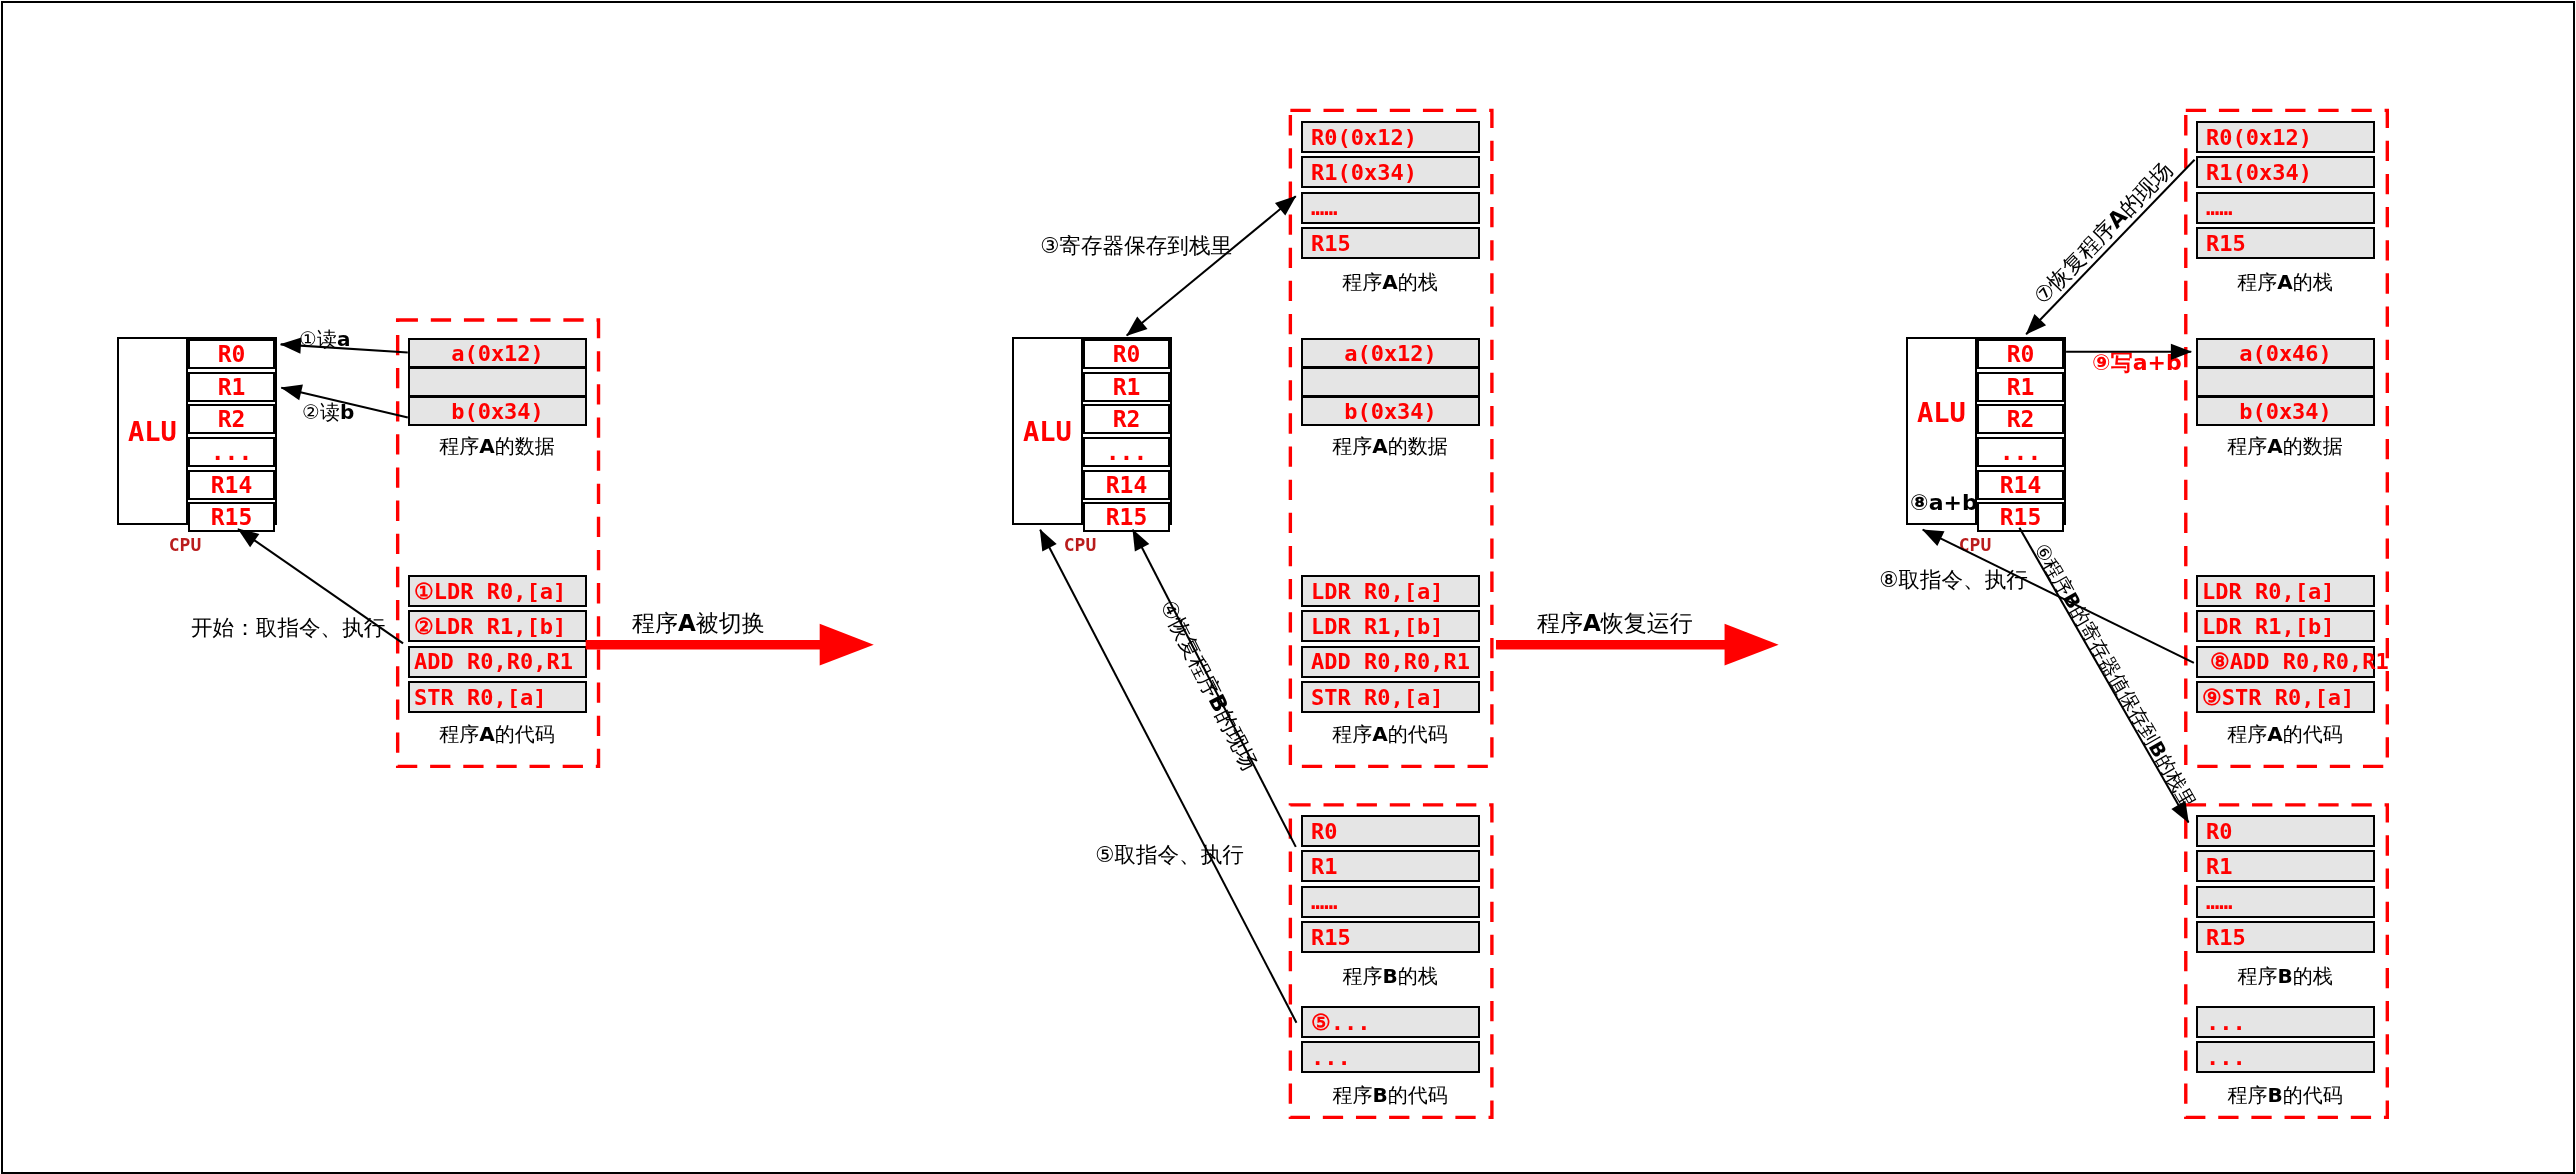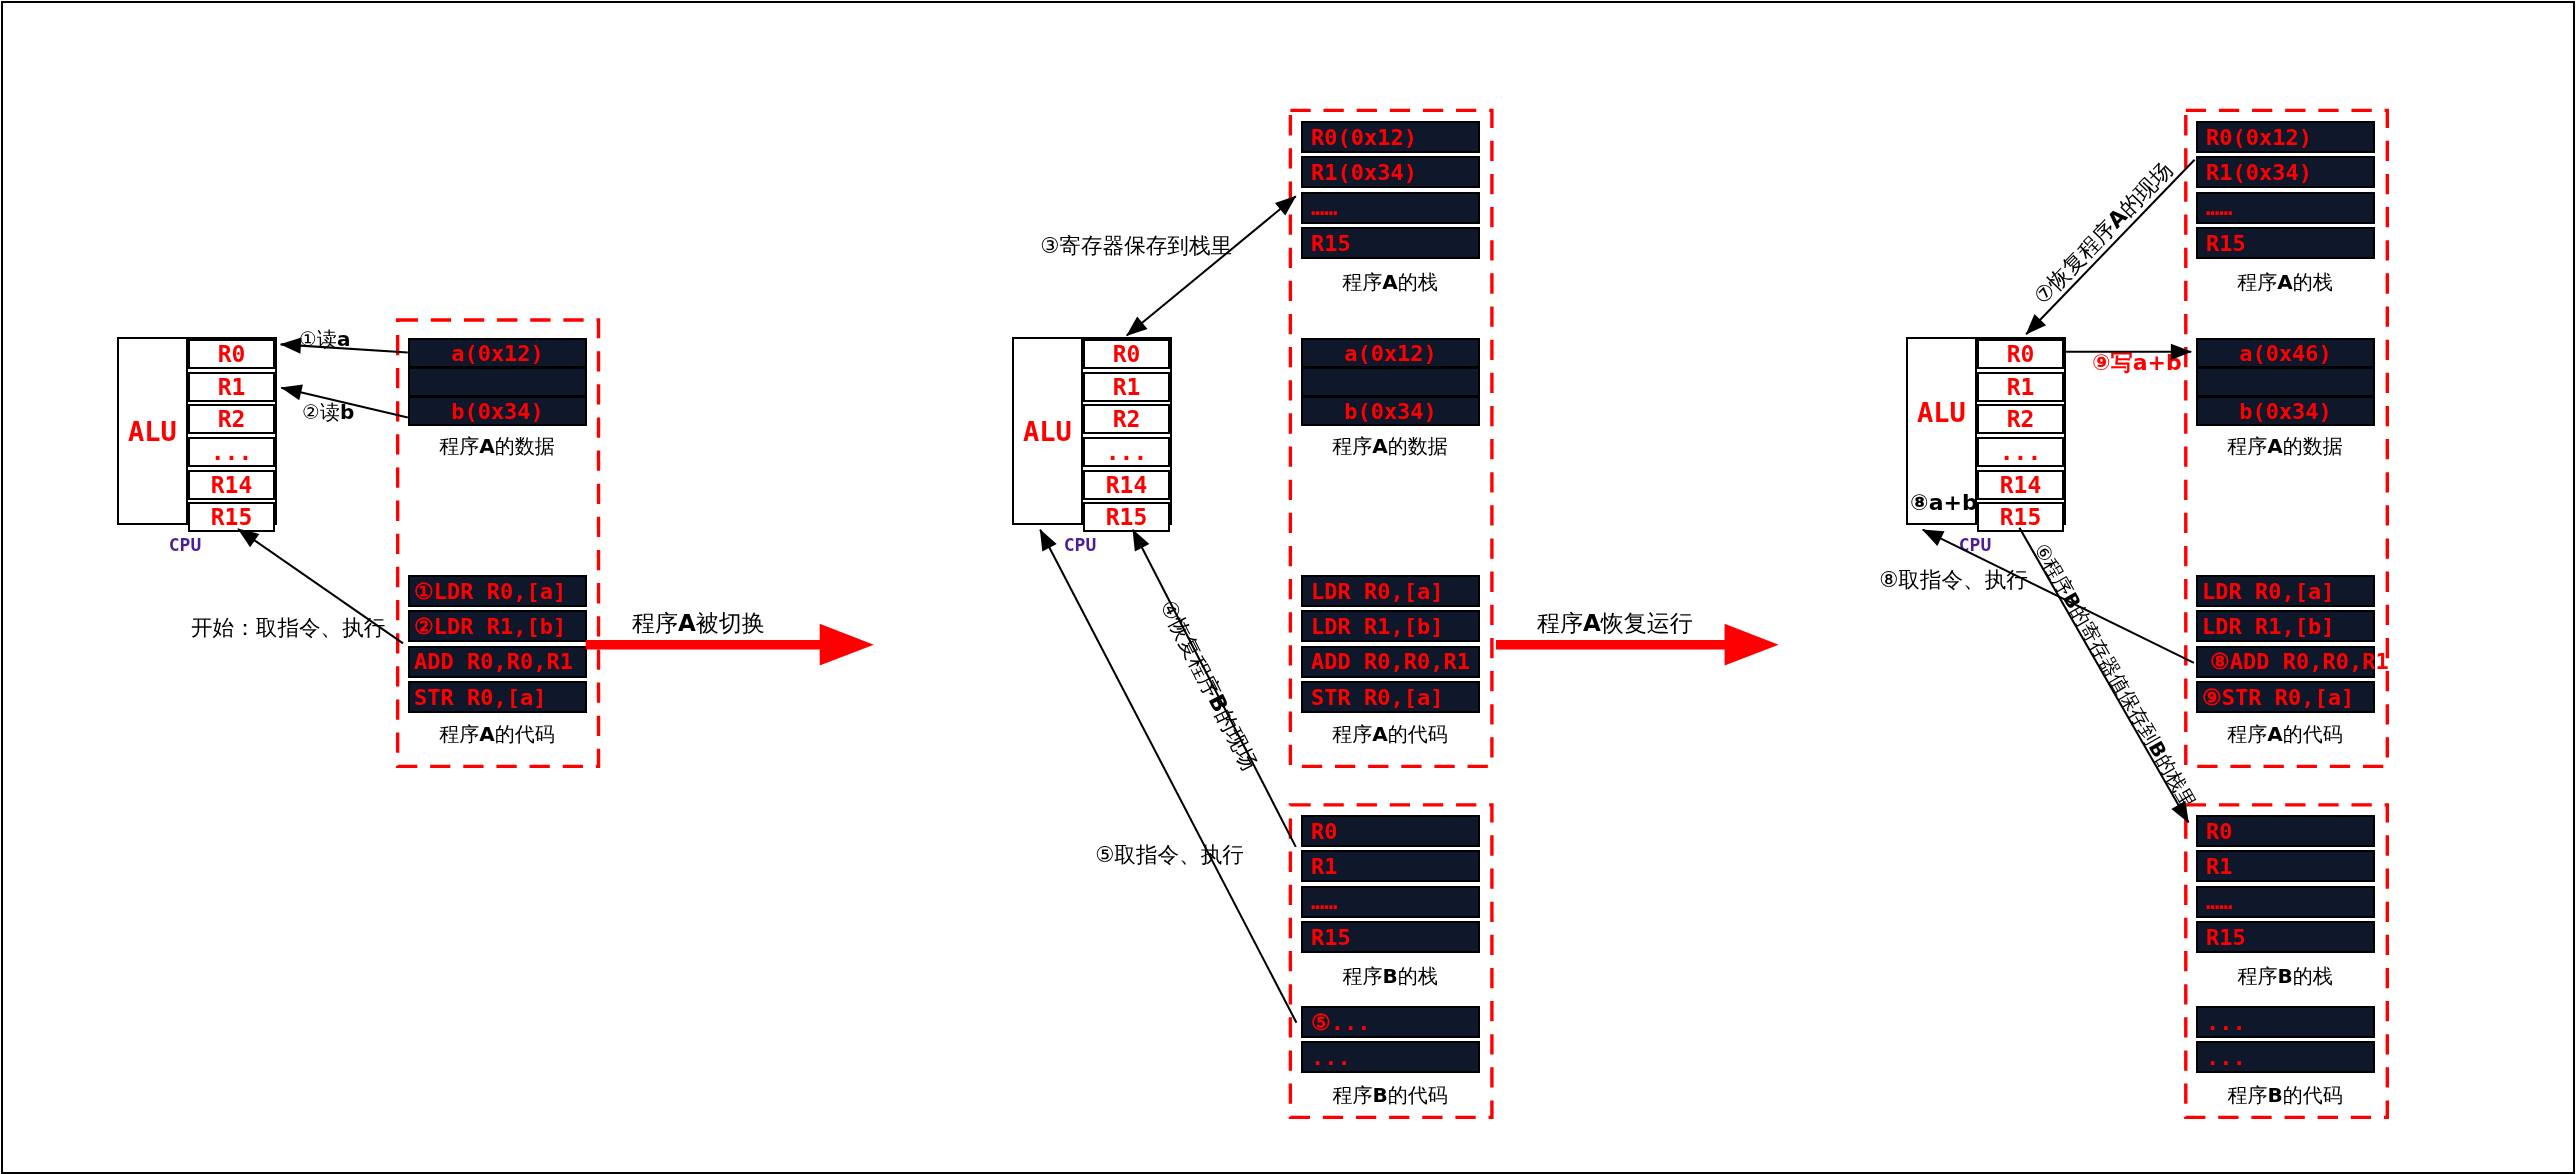--- a/index.html
+++ b/index.html
@@ -7,25 +7,25 @@
           font-family:"DejaVu Sans",sans-serif;}
   .frame{position:absolute;inset:1.4px;border:2.7px solid #000;}
 
   
   .cpu{position:absolute;top:337px;width:160px;height:188px;border:2px solid #000;background:#fff;box-sizing:border-box;}
   .alucol{position:absolute;left:0;top:0;bottom:0;width:67px;border-right:2px solid #000;display:flex;align-items:center;justify-content:center;}
   .alutxt{color:#f00;font:bold 27px "DejaVu Sans Mono",monospace;}
   .regs{position:absolute;left:69px;right:0;top:0;bottom:0;display:flex;flex-direction:column;gap:2.7px;}
   .rcell{flex:1;border:2px solid #000;box-sizing:border-box;display:flex;align-items:center;justify-content:center;
          color:#f00;font:bold 23px "DejaVu Sans Mono",monospace;background:#fff;}
-  .cpuname{position:absolute;color:#4c1d95;font:bold 18px "DejaVu Sans Mono",monospace;transform:translateX(-50%);white-space:nowrap;}
+  .cpuname{position:absolute;color:#b91c1c;font:bold 18px "DejaVu Sans Mono",monospace;transform:translateX(-50%);white-space:nowrap;}
 
   
   .tbl{position:absolute;width:179px;display:flex;flex-direction:column;gap:3.4px;}
-  .cell{box-sizing:border-box;border:2px solid #000;background:#0f172a;color:#f00;
+  .cell{box-sizing:border-box;border:2px solid #000;background:#e5e5e5;color:#f00;
         font:bold 22px "DejaVu Sans Mono",monospace;display:flex;align-items:center;
         padding-left:8px;white-space:pre;height:32px;}
   .data{gap:1px;justify-content:flex-end;}
   .data .cell{height:30px;justify-content:center;padding-left:0;}
   .data .cell + .cell{margin-top:-2px;}
 
   .cap{position:absolute;color:#000;font-size:20px;transform:translateX(-50%);white-space:nowrap;text-align:right;}
   .lab{position:absolute;color:#000;font-size:21.6px;white-space:nowrap;}
   .rot{transform:translate(-50%,-50%) rotate(var(--a));transform-origin:center;}
   b{font-weight:bold;}

